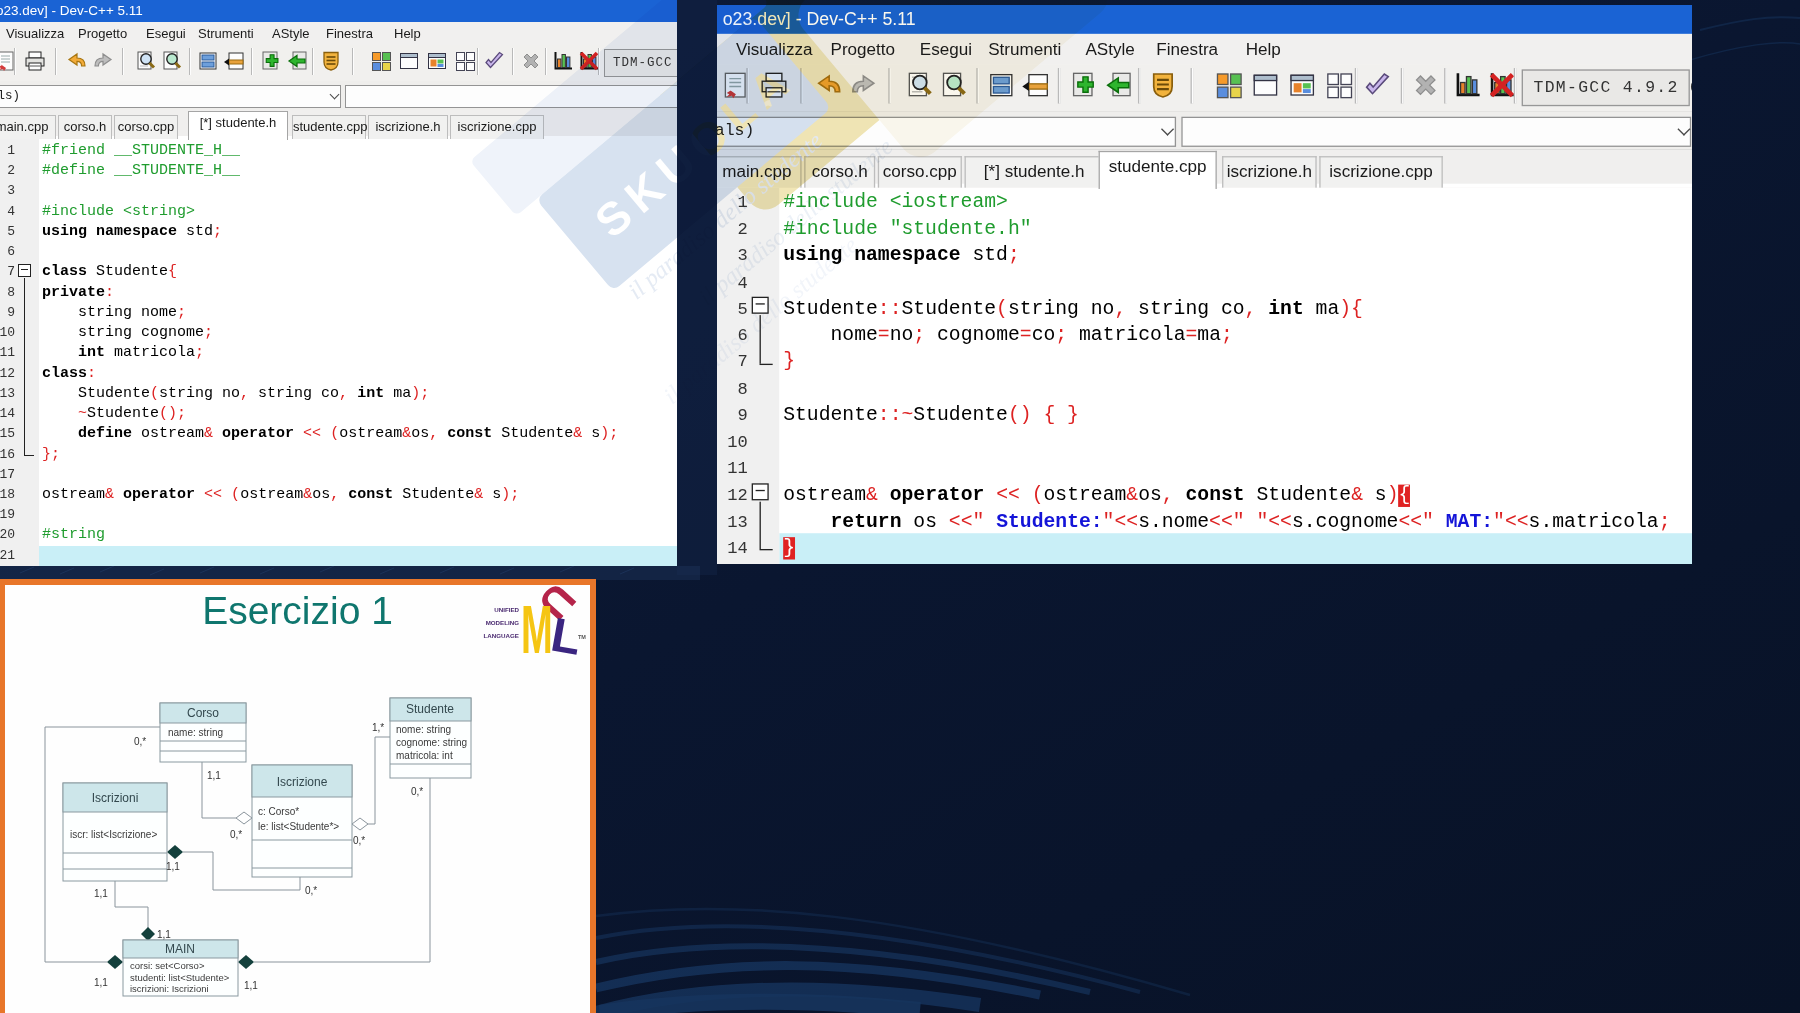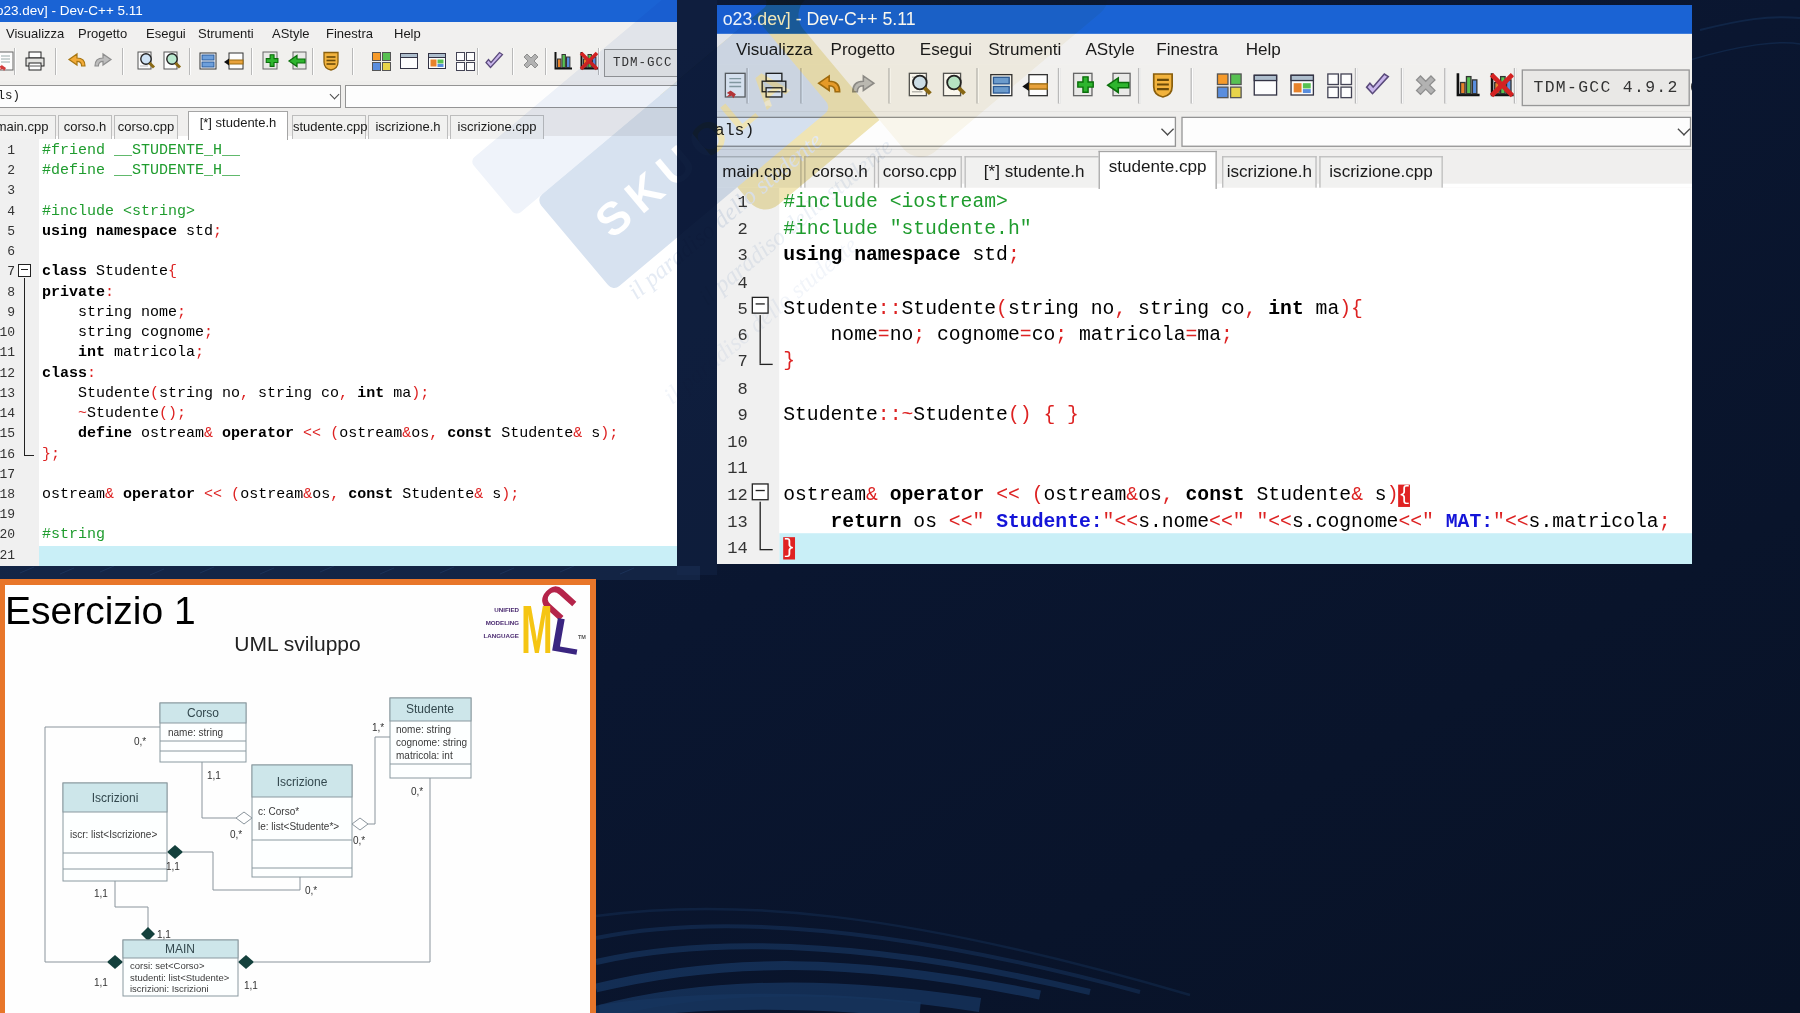--- a/index.html
+++ b/index.html
@@ -44,21 +44,21 @@
   .bl{color:#1414d8;font-weight:bold;}
   .rb{color:#fff;background:#e02222;}
   .cyan{position:absolute;left:39px;width:721px;background:#c9eff7;}
   .fbox{position:absolute;left:18px;width:11px;height:11px;background:#fff;border:1px solid #222;}
   .fbox:after{content:"";position:absolute;left:2px;top:4px;width:7px;height:1px;background:#222;}
   .fline{position:absolute;left:24px;width:1px;background:#222;}
   .ftick{position:absolute;height:1px;background:#222;}
   
   #panel{position:absolute;left:0;top:579px;width:596px;height:434px;background:#e8762a;}
   #pin{position:absolute;left:5px;top:6px;width:585px;height:432px;background:#fefefe;overflow:hidden;}
-  #ptitle{position:absolute;left:0;top:4px;width:585px;text-align:left;font-size:39px;color:#000000;}
+  #ptitle{position:absolute;left:0;top:4px;width:585px;text-align:center;font-size:39px;color:#0f766e;}
   #psub{position:absolute;left:0;top:47px;width:585px;text-align:center;font-size:21px;color:#222;}
 </style>
 </head>
 <body>
 <svg width="0" height="0" style="position:absolute">
  <defs>
   <symbol id="i-sheet" width="22" height="22">
         <rect x="4" y="2" width="15" height="18" fill="#fdfdfd" stroke="#666"></rect>
         <line x1="7" y1="6" x2="16" y2="6" stroke="#9aa"></line>
         <line x1="7" y1="9" x2="16" y2="9" stroke="#9aa"></line>
@@ -415,21 +415,20 @@
     <rect x="-32" y="-80" width="285" height="120" rx="8" fill="#d7e2f0" mask="url(#skm)"></rect>
     <text x="-20" y="62" font-size="24" font-style="italic" fill="#e5ebf4" font-family="Liberation Serif, serif">il paradiso dello studente</text>
     <text x="30" y="112" font-size="24" font-style="italic" fill="#ecf1f7" font-family="Liberation Serif, serif">il paradiso dello studente</text>
     <text x="-60" y="165" font-size="24" font-style="italic" fill="#f2f5fa" font-family="Liberation Serif, serif">il paradiso dello studente</text>
   </g>
 </svg>
 
 <div id="panel">
  <div id="pin">
   <div id="ptitle">Esercizio 1</div>
-  <div id="psub">UML sviluppo</div>
   <svg id="uml" style="position:absolute;left:0;top:0" width="585" height="432" font-family="Liberation Sans, sans-serif">
    <g transform="translate(-5,-585)">
 
     <g stroke="#8a949c" fill="none">
      <path d="M202 762 L202 818 L236 818"></path>
      <path d="M368 824 L375 824 L375 737 L390 737"></path>
      <path d="M430 778 L430 962 L254 962"></path>
      <path d="M183 852 L213 852 L213 890 L300 890 L300 877"></path>
      <path d="M115 881 L115 907 L148 907 L148 928"></path>
      <path d="M160 727 L45 727 L45 962 L107 962"></path>

